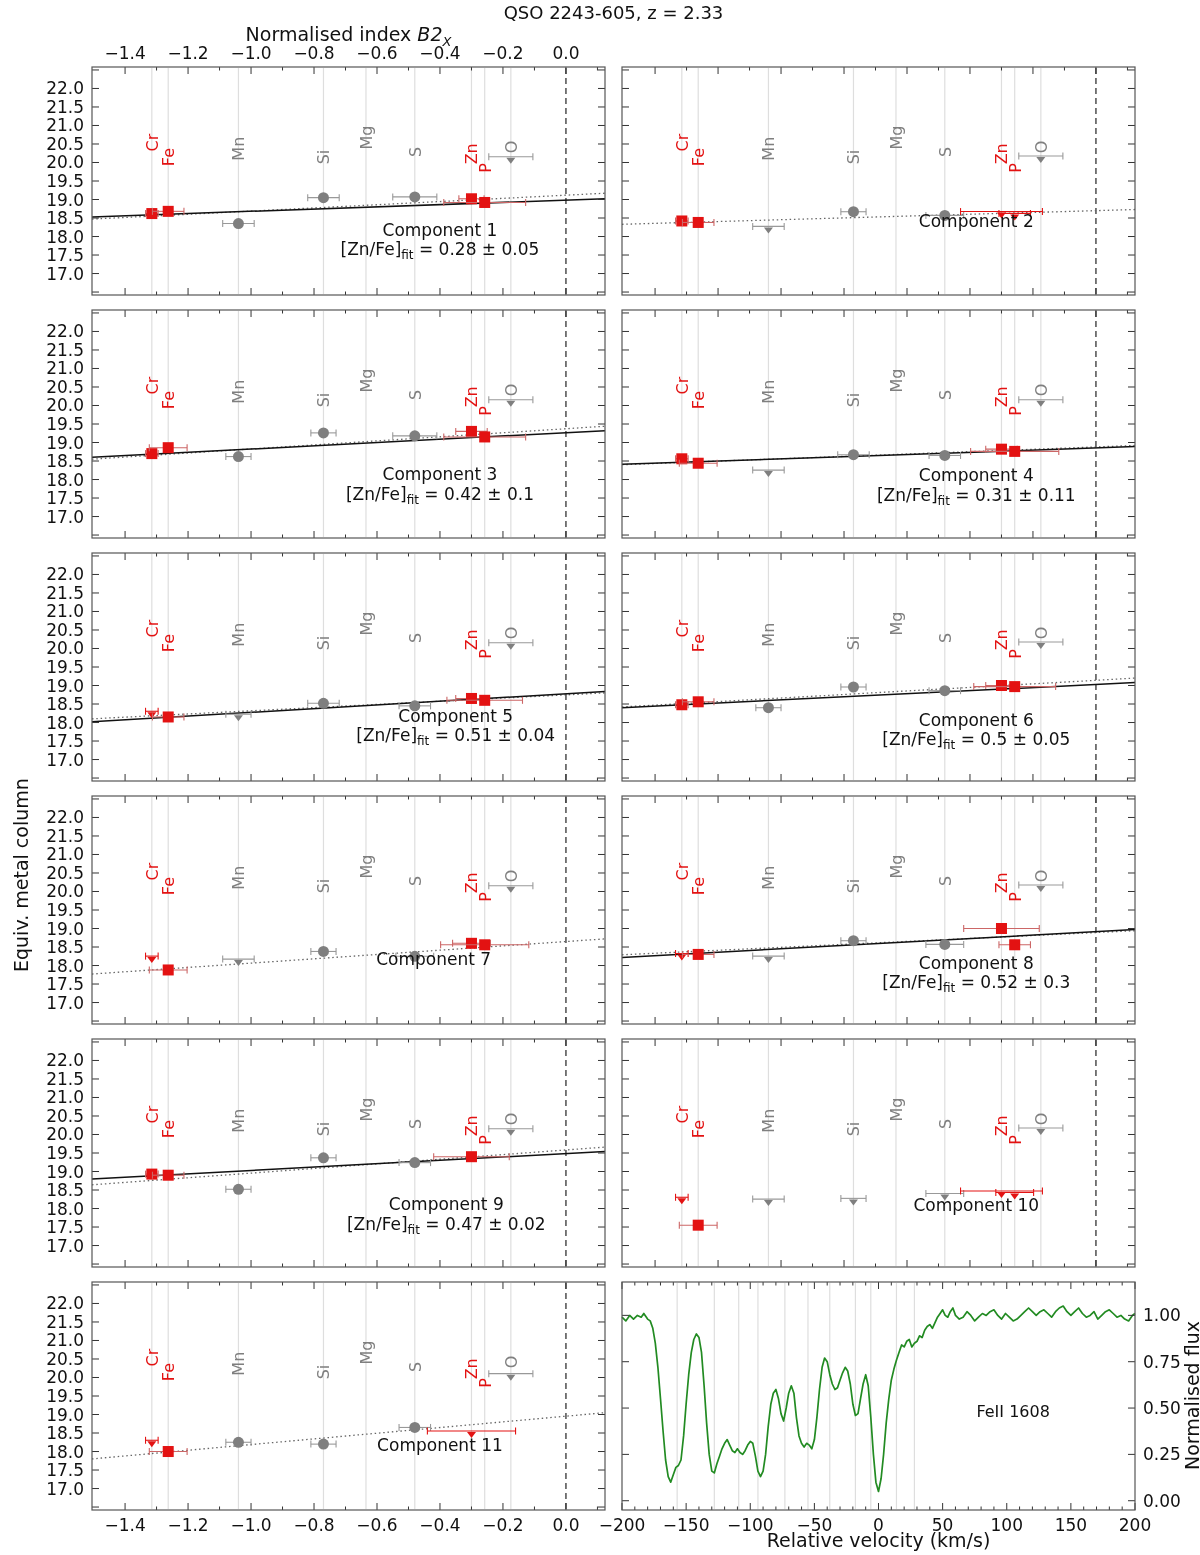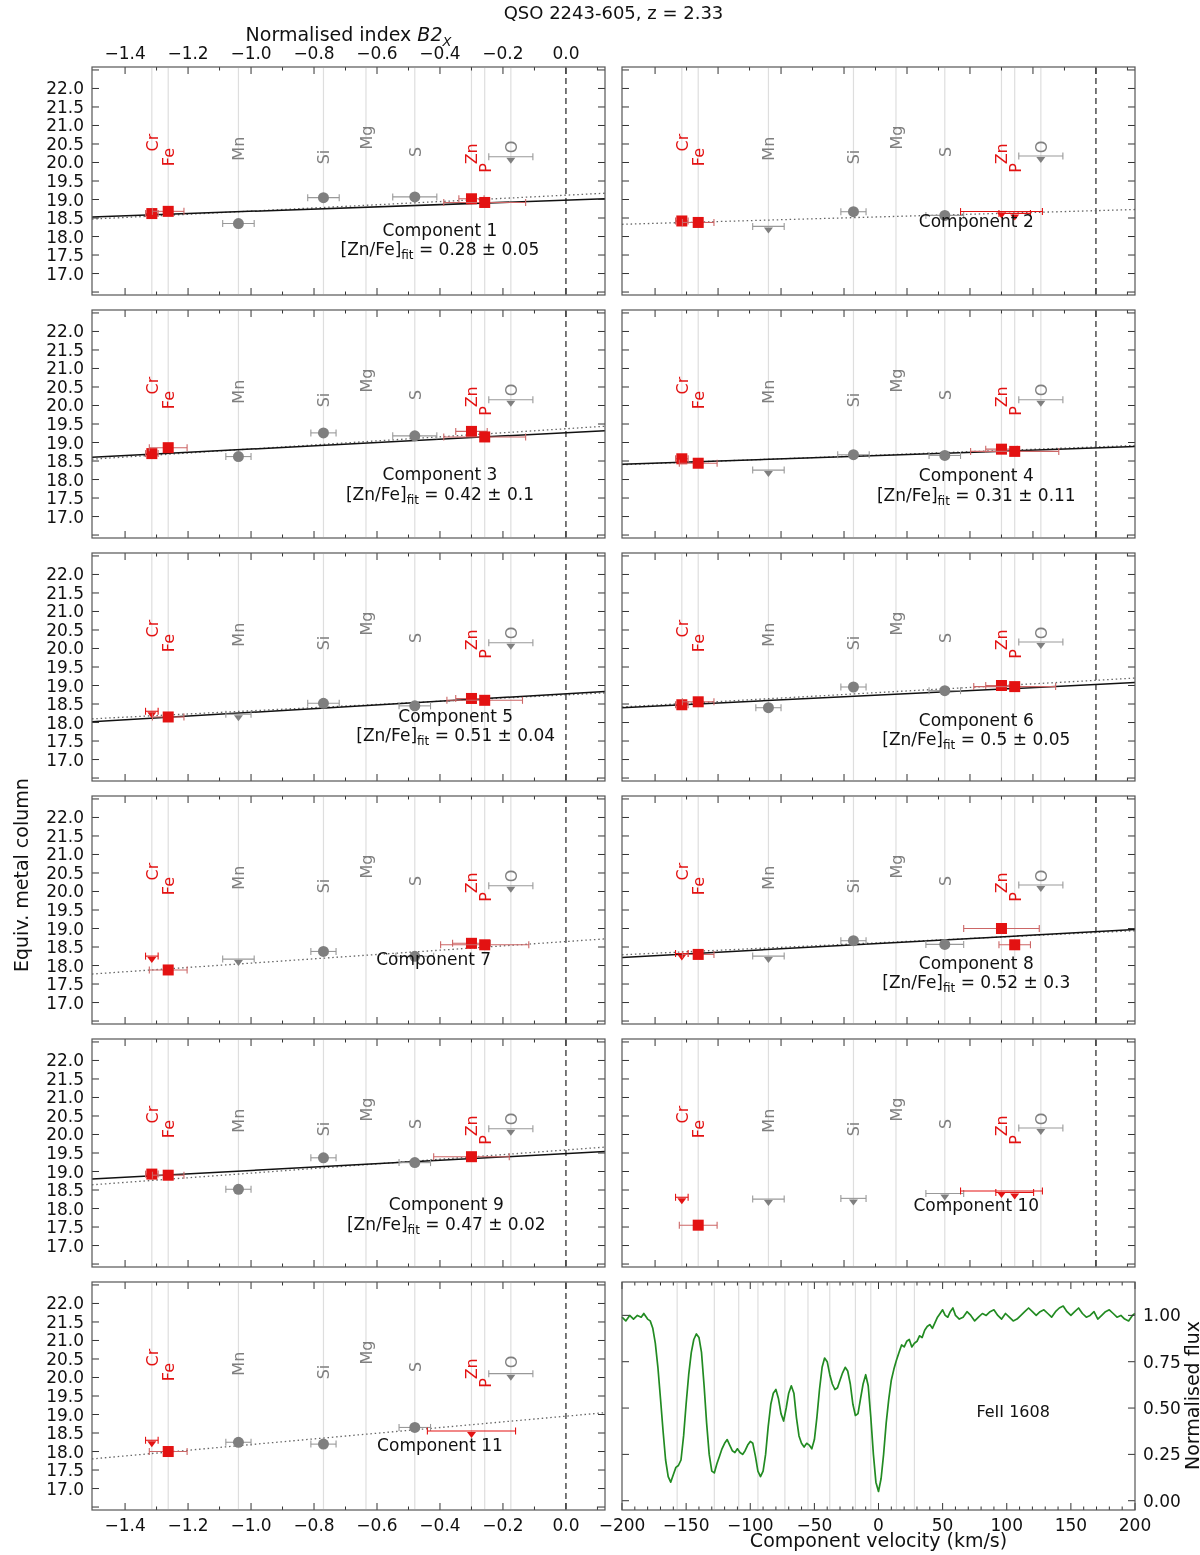--- a/index.html
+++ b/index.html
@@ -18,21 +18,21 @@
   svg text{font-family:"DejaVu Sans","Liberation Sans",sans-serif;}
 </style>
 </head>
 <body>
 
 <div id="fig-wrap">
   <div class="title">QSO 2243-605, z = 2.33</div>
   <div class="top-axis-title"><span>Normalised index </span><i>B2</i><sub><i>X</i></sub></div>
   <div class="ylabel">Equiv. metal column</div>
   <div class="flux-label">Normalised flux</div>
-  <div class="vel-label">Component velocity (km/s)</div>
+  <div class="vel-label">Relative velocity (km/s)</div>
   <svg id="fig" width="1200" height="1555">
       <line x1="151.83425414364638" x2="151.83425414364638" y1="68" y2="294" stroke="#dedede" stroke-width="1.2"></line>
       <line x1="168.20994475138122" x2="168.20994475138122" y1="68" y2="294" stroke="#dedede" stroke-width="1.2"></line>
       <line x1="238.43646408839777" x2="238.43646408839777" y1="68" y2="294" stroke="#dedede" stroke-width="1.2"></line>
       <line x1="323.46408839778996" x2="323.46408839778996" y1="68" y2="294" stroke="#dedede" stroke-width="1.2"></line>
       <line x1="365.9779005524862" x2="365.9779005524862" y1="68" y2="294" stroke="#dedede" stroke-width="1.2"></line>
       <line x1="414.7900552486188" x2="414.7900552486188" y1="68" y2="294" stroke="#dedede" stroke-width="1.2"></line>
       <line x1="471.4751381215469" x2="471.4751381215469" y1="68" y2="294" stroke="#dedede" stroke-width="1.2"></line>
       <line x1="484.7016574585635" x2="484.7016574585635" y1="68" y2="294" stroke="#dedede" stroke-width="1.2"></line>
       <line x1="510.8397790055248" x2="510.8397790055248" y1="68" y2="294" stroke="#dedede" stroke-width="1.2"></line>

